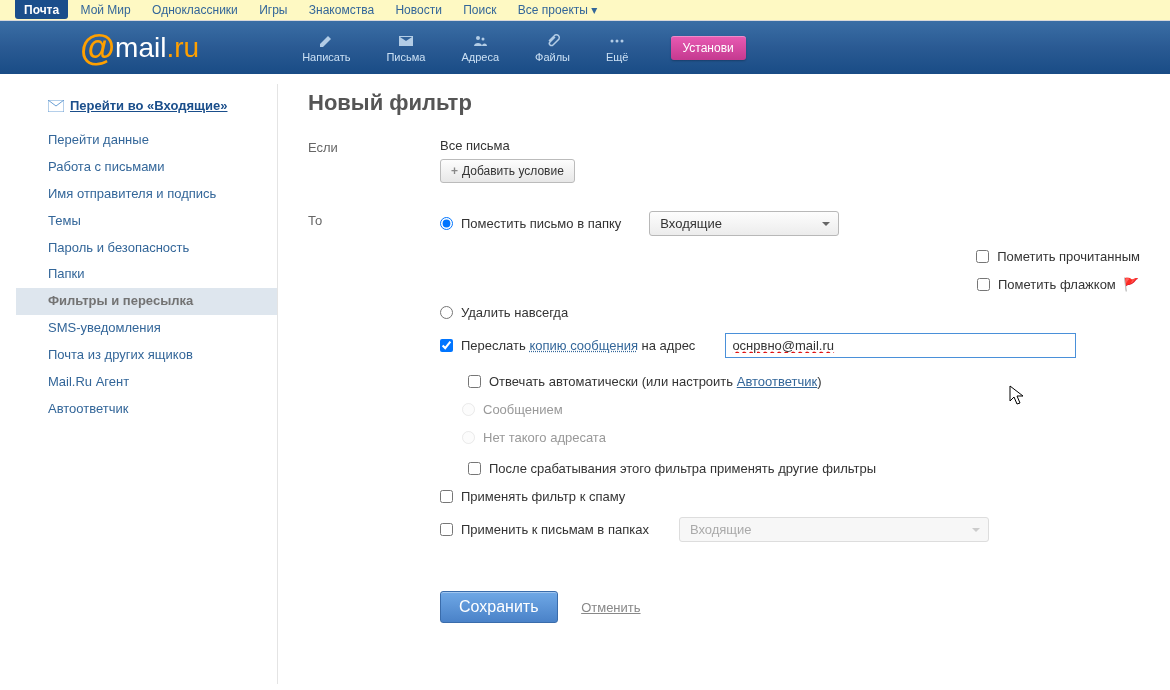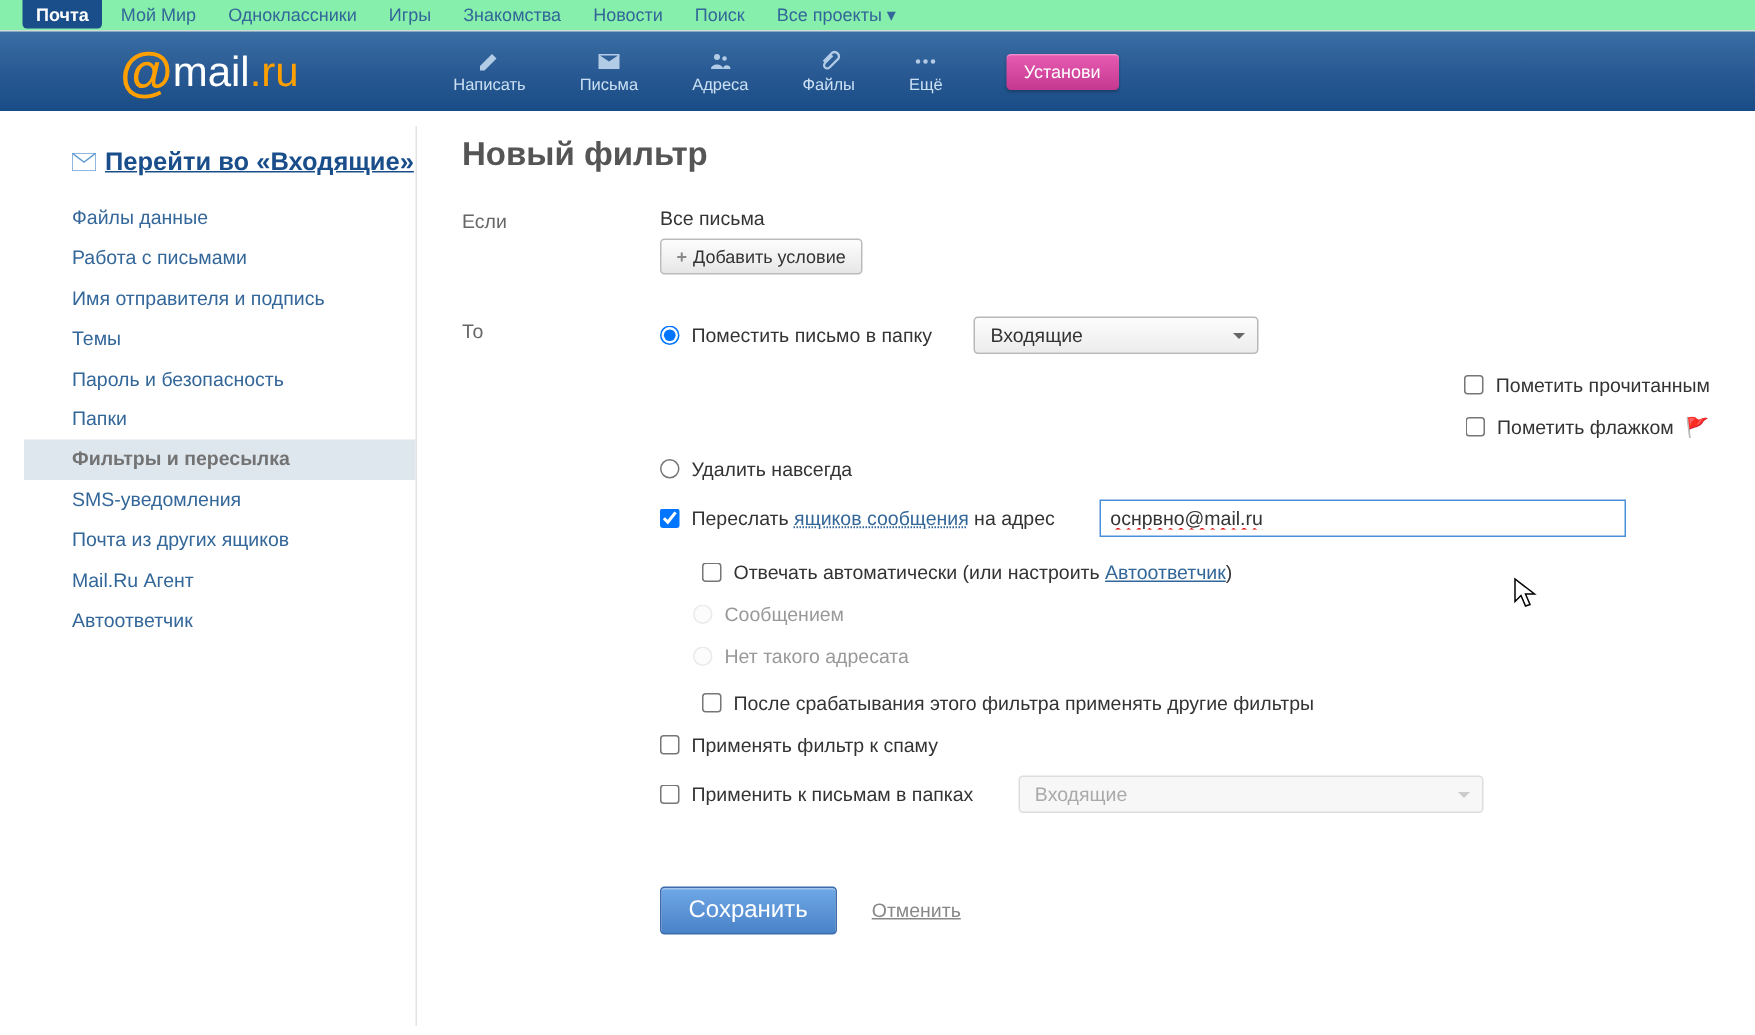--- a/index.html
+++ b/index.html
@@ -1,39 +1,39 @@
 <!DOCTYPE html>
 <html><head>
   <meta charset="utf-8">
   <style>
     * { box-sizing: border-box; margin: 0; padding: 0; }
     body { font-family: Arial, sans-serif; font-size: 13px; color: #333; background: #fff; }
 
     
-    .portal-nav { height: 21px; background: #86efac; border-bottom: 1px solid #d9d9d9; padding-left: 15px; font-size: 12px; }
+    .portal-nav { height: 21px; background: #fef9c3; border-bottom: 1px solid #d9d9d9; padding-left: 15px; font-size: 12px; }
     .portal-nav a { color: #336699; text-decoration: none; display: inline-block; padding: 3px 9px 2px; }
     .portal-nav a.active { background: #1a4e8b; color: #fff; font-weight: bold; border-radius: 0 0 3px 3px; }
 
     
     .header { background: linear-gradient(to bottom, #3a6ea5 0%, #2a5a93 50%, #194c86 100%); height: 53px; display: flex; align-items: center; padding: 0 80px; }
     .logo { font-size: 28px; font-weight: normal; display: flex; align-items: center; margin-right: 85px; }
     .logo-at { color: #ffa000; font-size: 36px; font-weight: bold; }
     .logo-mail { color: #fff; }
     .logo-ru { color: #ffa000; }
     .toolbar { display: flex; gap: 0; }
     .toolbar-item { display: flex; flex-direction: column; align-items: center; color: #cbe0f4; font-size: 11px; padding: 6px 18px; cursor: pointer; text-decoration: none; }
     .toolbar-icon { width: 16px; height: 16px; margin-bottom: 2px; opacity: 0.85; }
     .install-btn { background: linear-gradient(to bottom, #e85bb3, #c4398f); color: #fff; border: none; padding: 5px 12px; border-radius: 3px; font-size: 12px; margin-left: 24px; cursor: pointer; box-shadow: inset 0 1px 0 rgba(255,255,255,.3), 0 1px 2px rgba(0,0,0,.25); }
 
     .container { display: flex; padding: 10px 0 0 0; }
 
     
     .sidebar { width: 278px; padding: 10px 0 0 16px; border-right: 1px solid #e4e4e4; min-height: 600px; }
     .inbox-link-row { display: flex; align-items: center; gap: 6px; padding: 4px 0 14px 32px; }
-    .inbox-link { color: #1a4e8b; font-weight: bold; text-decoration: underline; font-size: 17px; }
+    .inbox-link { color: #1a4e8b; font-weight: bold; text-decoration: underline; font-size: 13px; }
     .envelope-icon { width: 16px; height: 12px; }
     .side-list { list-style: none; }
     .side-list li a { display: block; padding: 5px 10px 5px 32px; color: #336699; text-decoration: none; font-size: 13px; line-height: 1.3; }
     .side-list li.active a { background: #dee6ee; color: #737373; font-weight: bold; }
 
     
     .content { flex: 1; padding: 6px 30px 30px 30px; }
     h1.page-title { font-size: 22px; font-weight: bold; color: #555; margin-bottom: 22px; }
 
     .form-row { display: flex; margin-bottom: 20px; }
@@ -135,21 +135,21 @@
   <div class="sidebar">
     <div class="inbox-link-row">
       <svg class="envelope-icon" viewBox="0 0 16 12">
           <rect x="0" y="0" width="16" height="12" fill="#fff" stroke="#6a9fd4"></rect>
           <path d="M0 0l8 6 8-6" fill="none" stroke="#6a9fd4"></path>
         </svg>
       <a href="#" class="inbox-link">Перейти во «Входящие»</a>
     </div>
     <ul class="side-list">
       <li>
-          <a href="#">Файлы данные</a>
+          <a href="#">Перейти данные</a>
         </li>
       <li>
           <a href="#">Работа с письмами</a>
         </li>
       <li>
           <a href="#">Имя отправителя и подпись</a>
         </li>
       <li>
           <a href="#">Темы</a>
         </li>
@@ -210,21 +210,21 @@
         </div>
 
         <div class="radio-line">
           <input type="radio" name="action" style="">
           <span>Удалить навсегда</span>
         </div>
 
         <div class="check-line">
           <input type="checkbox" checked="" style="">
           <span>
-            <span>Переслать </span><span class="link-inline">ящиков сообщения</span><span> на адрес</span>
+            <span>Переслать </span><span class="link-inline">копию сообщения</span><span> на адрес</span>
           </span>
           <input type="text" class="email-input" style="text-decoration-line: underline; text-decoration-style: wavy; text-decoration-color: rgb(221, 0, 0);" value="оснрвно@mail.ru">
         </div>
 
         <div class="check-line section-gap">
           <input type="checkbox" style="">
           <span>
             <span>Отвечать автоматически (или настроить </span><span class="link-inline-solid">Автоответчик</span><span>)</span>
           </span>
         </div>

